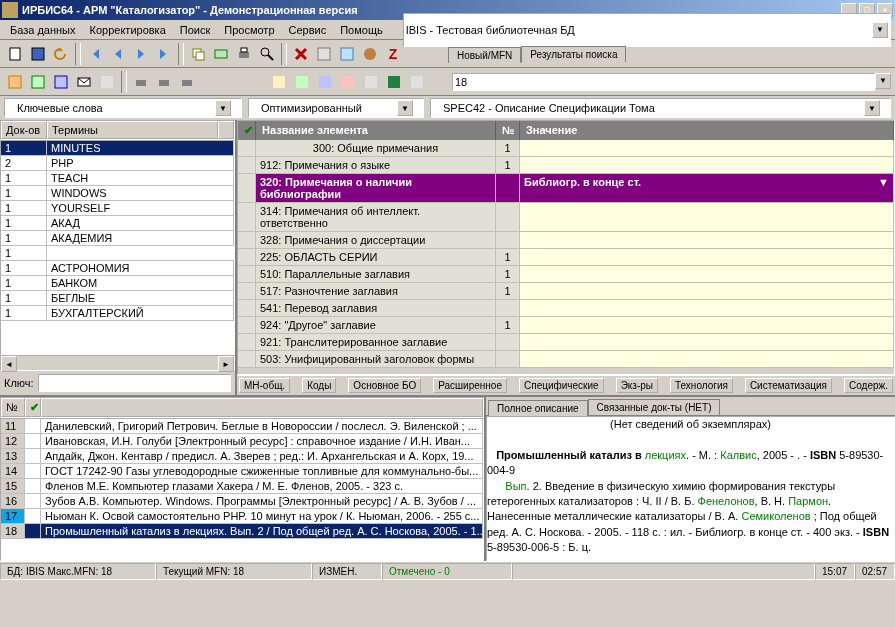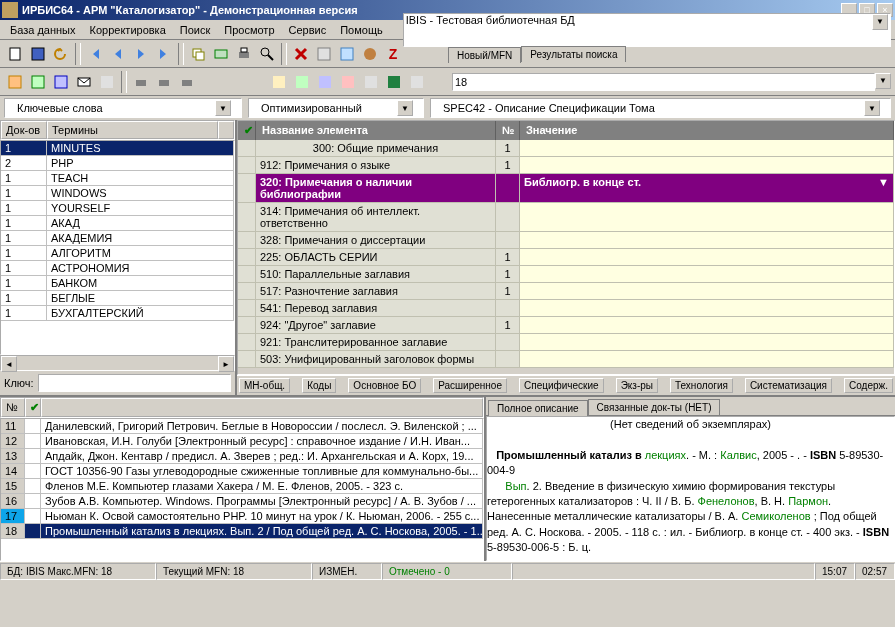--- a/index.html
+++ b/index.html
@@ -3,21 +3,21 @@
 <meta charset="utf-8">
 <style>
 * { box-sizing: border-box; margin: 0; padding: 0; }
 body { font-family: Tahoma, Arial, sans-serif; font-size: 11px; background: #d4d0c8; overflow: hidden; width: 895px; height: 627px; }
 .titlebar { background: linear-gradient(to right, #0a246a, #a6caf0); color: white; height: 20px; display: flex; align-items: center; padding: 0 2px; }
 .titlebar .icon { width: 16px; height: 16px; background: #c0a060; margin-right: 4px; }
 .titlebar .title { flex: 1; font-weight: bold; font-size: 11px; }
 .titlebar .winbtn { width: 16px; height: 14px; background: #d4d0c8; border: 1px outset #fff; margin-left: 2px; display:flex; align-items:center; justify-content:center; font-size:9px; font-family: Marlett, Arial; }
 .menubar { background: #d4d0c8; height: 20px; display: flex; align-items: center; padding: 0 4px; gap: 2px; border-bottom: 1px solid #808080; }
 .menubar .menuitem { padding: 2px 6px; }
-.menubar .dbselect { flex: 1; margin-left: 12px; display:flex; border: 1px inset #fff; background: white; height: 34px; align-items: flex-start; padding: 0 2px;}
+.menubar .dbselect { flex: 1; margin-left: 12px; display:flex; border: 1px inset #fff; background: white; height: 34px; align-items: center; padding: 0 2px;}
 .dbselect span { flex: 1; }
 .dropbtn { width: 16px; height: 16px; background: #d4d0c8; border: 1px outset #fff; display:flex; align-items:center; justify-content:center; font-size:8px; }
 .toolbar-row { display: flex; height: 28px; align-items: center; padding: 2px 4px; gap: 4px; border-bottom: 1px solid #808080; }
 .tb-group { display: flex; gap: 1px; align-items: center; }
 .tb-btn { width: 22px; height: 22px; border: 1px solid transparent; display:flex; align-items:center; justify-content:center; }
 .tb-sep { width: 6px; height: 22px; border-left: 1px solid #808080; border-right: 1px solid #fff; margin: 0 2px; }
 .tb-svg { width: 16px; height: 16px; }
 .combo-row { display: flex; height: 24px; padding: 2px 4px; gap: 6px; align-items: center; }
 .combo { flex: 1; display: flex; border: 1px inset #fff; background: white; height: 20px; align-items: center; padding: 0 10px; }
 .combo span { flex: 1; padding-left: 2px; }
@@ -319,21 +319,20 @@
         <div class="row">
           <div class="cell" style="width:46px">1</div>
           <div class="cell" style="flex:1">АКАД</div>
         </div>
         <div class="row">
           <div class="cell" style="width:46px">1</div>
           <div class="cell" style="flex:1">АКАДЕМИЯ</div>
         </div>
         <div class="row">
           <div class="cell" style="width:46px">1</div>
-          <div class="cell" style="flex:1">АЛГОРИТМ</div>
         </div>
         <div class="row">
           <div class="cell" style="width:46px">1</div>
           <div class="cell" style="flex:1">АСТРОНОМИЯ</div>
         </div>
         <div class="row">
           <div class="cell" style="width:46px">1</div>
           <div class="cell" style="flex:1">БАНКОМ</div>
         </div>
         <div class="row">
@@ -471,21 +470,21 @@
           <div class="rcell" style="flex:1;overflow:hidden;white-space:nowrap">Ивановская, И.Н. Голуби [Электронный ресурс] : справочное издание / И.Н. Иван...</div>
         </div>
         <div class="rrow">
           <div class="rcell" style="width:24px;background:#d4d0c8;color:#000">13</div>
           <div class="rcell" style="width:16px"></div>
           <div class="rcell" style="flex:1;overflow:hidden;white-space:nowrap">Апдайк, Джон. Кентавр / предисл. А. Зверев ; ред.: И. Архангельская и А. Корх, 19...</div>
         </div>
         <div class="rrow">
           <div class="rcell" style="width:24px;background:#d4d0c8;color:#000">14</div>
           <div class="rcell" style="width:16px"></div>
-          <div class="rcell" style="flex:1;overflow:hidden;white-space:nowrap">ГОСТ 10356-90 Газы углеводородные сжиженные топливные для коммунально-бы...</div>
+          <div class="rcell" style="flex:1;overflow:hidden;white-space:nowrap">ГОСТ 17242-90 Газы углеводородные сжиженные топливные для коммунально-бы...</div>
         </div>
         <div class="rrow">
           <div class="rcell" style="width:24px;background:#d4d0c8;color:#000">15</div>
           <div class="rcell" style="width:16px"></div>
           <div class="rcell" style="flex:1;overflow:hidden;white-space:nowrap">Фленов М.Е. Компьютер глазами Хакера / М. Е. Фленов, 2005. - 323 с.</div>
         </div>
         <div class="rrow">
           <div class="rcell" style="width:24px;background:#d4d0c8;color:#000">16</div>
           <div class="rcell" style="width:16px"></div>
           <div class="rcell" style="flex:1;overflow:hidden;white-space:nowrap">Зубов А.В. Компьютер. Windows. Программы [Электронный ресурс] / А. В. Зубов / ...</div>

